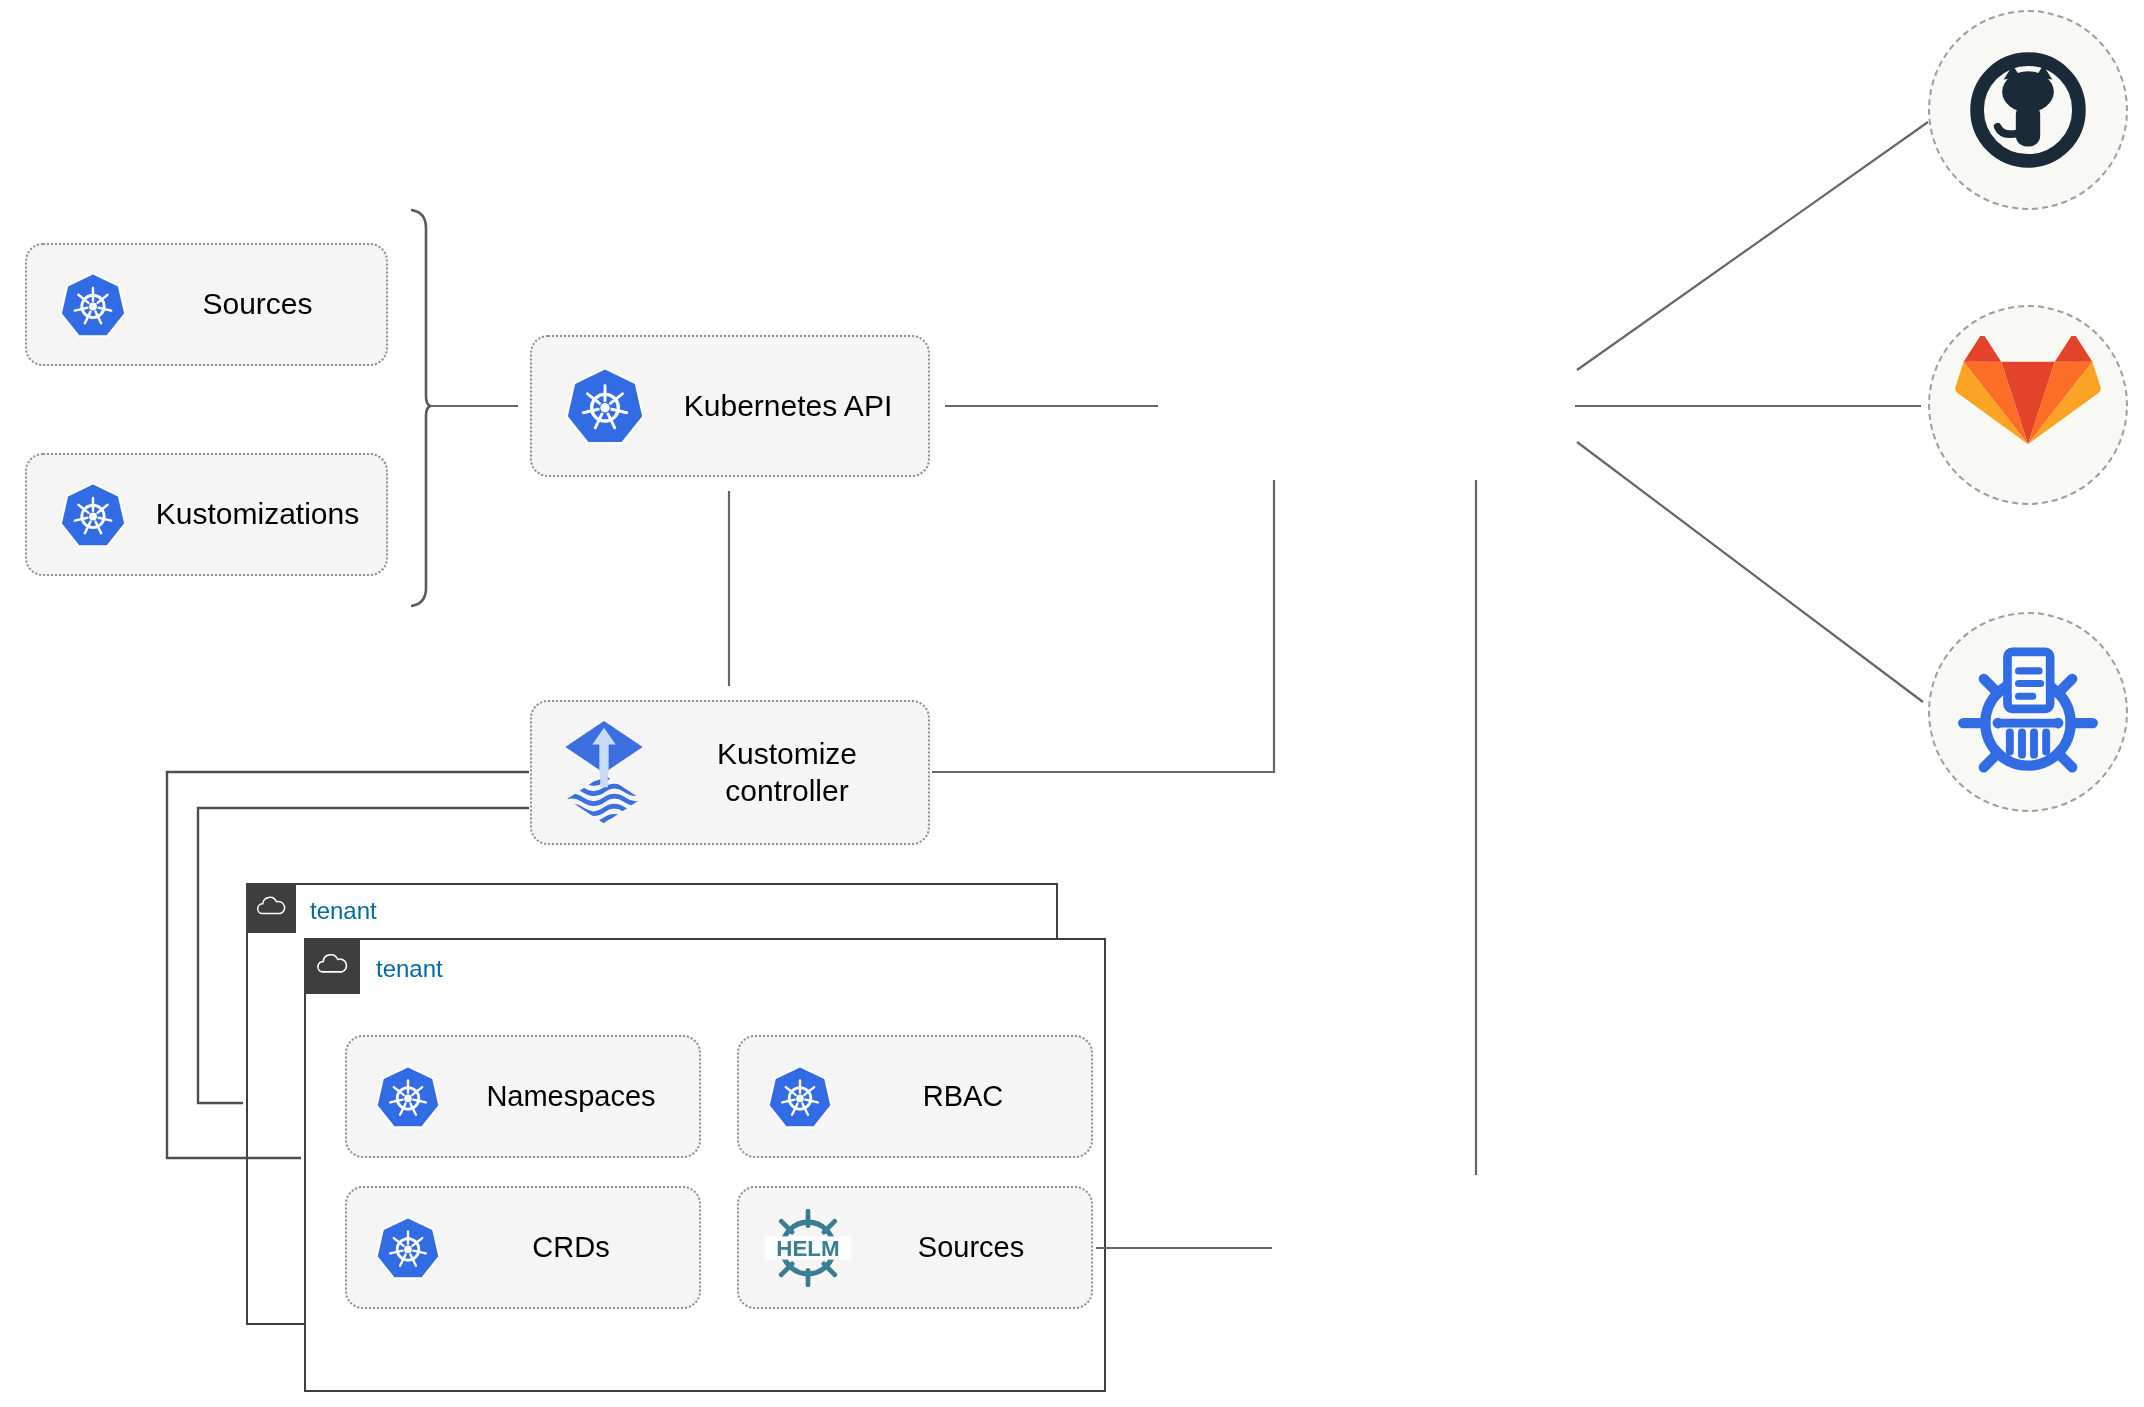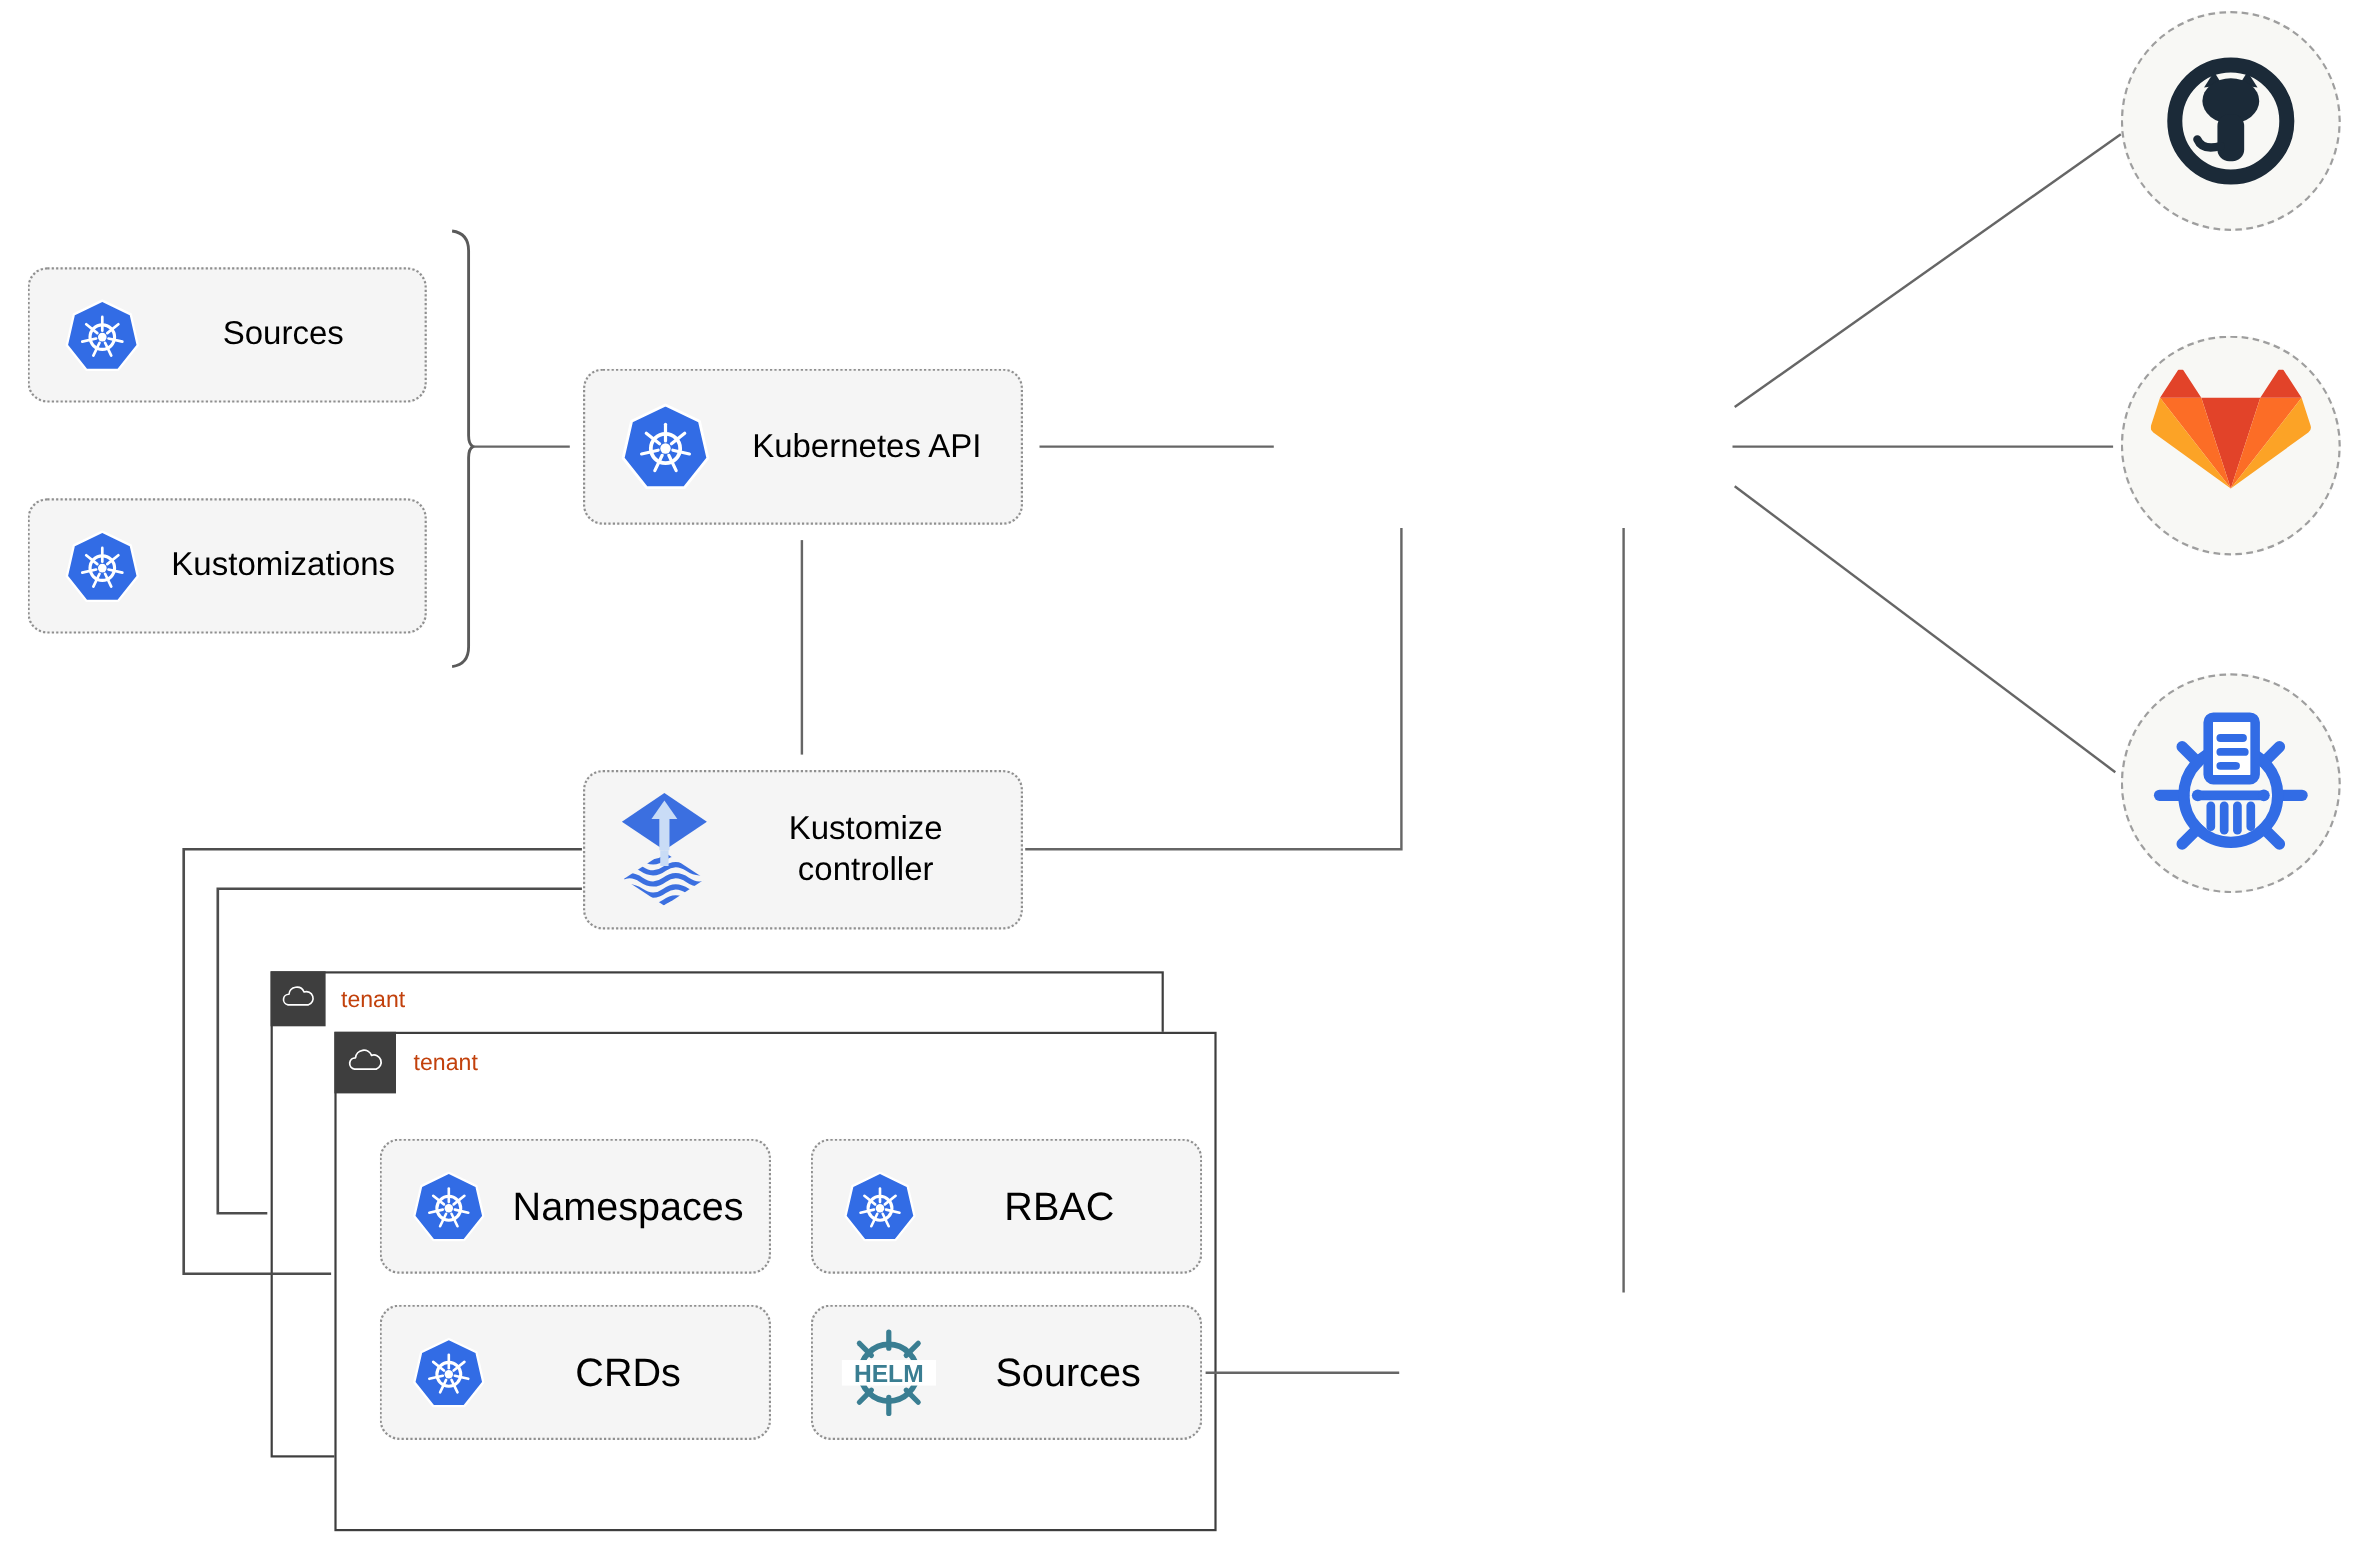--- a/index.html
+++ b/index.html
@@ -15,27 +15,27 @@
   body{font-family:"Liberation Sans","DejaVu Sans",sans-serif;color:var(--label-color);}
   .canvas{position:relative;width:2144px;height:1407px;background:#fff;overflow:hidden;}
   .node{position:absolute;background:var(--node-fill);border:2.2px dotted var(--node-border);
         border-radius:18px;display:flex;align-items:center;box-sizing:border-box;}
   .node .icon{margin-left:30px;flex:0 0 auto;display:block;}
   .node .lbl{flex:1;display:flex;justify-content:center;align-items:flex-end;
              font-size:30px;line-height:1.22;color:var(--label-color);}
   .node .lbl span{text-align:center;}
   .node .lbl span.two{max-width:190px;}
   .inner .icon{margin-left:26px;}
-  .inner .lbl{font-size:36px;}
+  .inner .lbl{font-size:29px;}
   .tenant{position:absolute;background:#fff;border:2.5px solid var(--tenant-border);box-sizing:border-box;}
   .tenant-head{position:absolute;left:-2.5px;top:-2.5px;background:var(--tenant-header);
                display:flex;align-items:center;justify-content:center;}
   .tenant-head.big{width:56px;height:56px;}
   .tenant-head.small{width:50px;height:50px;}
-  .tenant-label{position:absolute;font-size:21px;color:#c2410c;}
+  .tenant-label{position:absolute;font-size:24px;color:#0369a1;}
   .ext{position:absolute;width:200px;height:200px;border-radius:50%;background:var(--circle-fill);
        border:2.5px dashed var(--circle-border);box-sizing:border-box;
        display:flex;align-items:center;justify-content:center;}
   svg.wires{position:absolute;left:0;top:0;z-index:10;pointer-events:none;}
   svg.wires path{fill:none;stroke:var(--line);stroke-width:2.2px;}
   svg.wires path.dark{stroke:var(--line-dark);stroke-width:2.4px;}
   svg.wires path.bracket{stroke:#5a5a5a;stroke-width:2.6px;}
   .arrhead{fill:var(--line);}
   .helm-logo-text{font-family:"Liberation Sans","DejaVu Sans",sans-serif;}
 </style>

